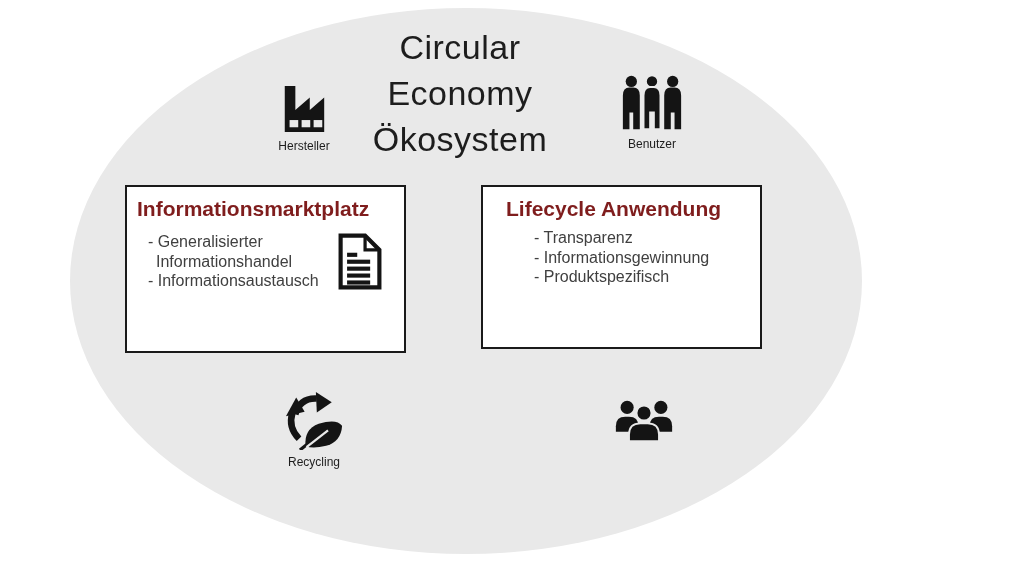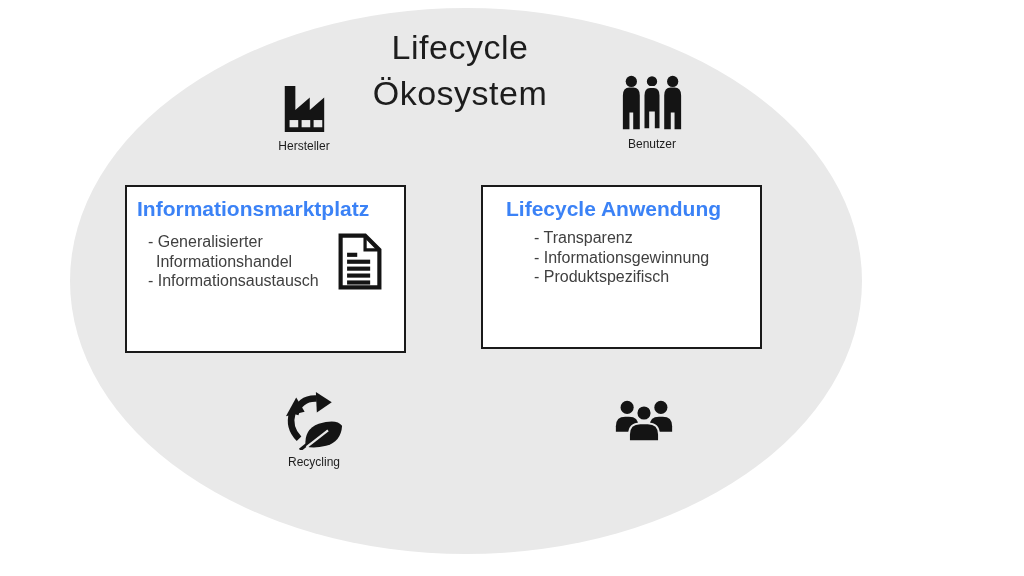--- a/index.html
+++ b/index.html
@@ -36,41 +36,42 @@
   .node-recycling{left:262px;top:392px;width:104px;}
   .node-service{left:592px;top:398px;width:104px;}
 
   .info-box{
     position:absolute;box-sizing:border-box;
     background:var(--box-fill);border:2px solid var(--box-border);
   }
   .box-marketplace{left:125px;top:185px;width:281px;height:168px;}
   .box-lifecycle{left:481px;top:185px;width:281px;height:164px;}
   .box-title{
-    position:absolute;top:10px;font-weight:700;font-size:21px;color:#3b82f6;
+    position:absolute;top:10px;font-weight:700;font-size:21px;color:#7f1d1d;
   }
   .box-marketplace .box-title{left:10px;}
   .box-lifecycle .box-title{left:23px;text-align:center;}
   .box-list{
     position:absolute;font-size:16px;line-height:19.5px;color:#404040;
   }
   .box-marketplace .box-list{left:21px;top:45px;}
   .box-lifecycle .box-list{left:35px;top:41px;margin-left:16px;}
   .box-list .cont{padding-left:8px;}
   .doc-icon-wrap{position:absolute;left:209px;top:45px;color:var(--ink);}
 </style>
 </head>
 <body>
 
 <div class="stage">
 
   <div class="ellipse"></div>
 
   <div class="diagram-title">
-    <div>Lifecycle</div>
+    <div>Circular</div>
+    <div>Economy</div>
     <div>Ökosystem</div>
   </div>
 
   <div class="node node-hersteller">
     <svg class="icon" width="54" height="50" viewBox="0 0 54 52">
       <path d="M7 2 H18 V27 L33 14 V27 L48 14 V50 H7 Z" fill="currentColor"></path>
       <rect x="12" y="37.5" width="9" height="7.5" fill="var(--ellipse-fill)"></rect>
       <rect x="24.5" y="37.5" width="9" height="7.5" fill="var(--ellipse-fill)"></rect>
       <rect x="37" y="37.5" width="9" height="7.5" fill="var(--ellipse-fill)"></rect>
     </svg>

